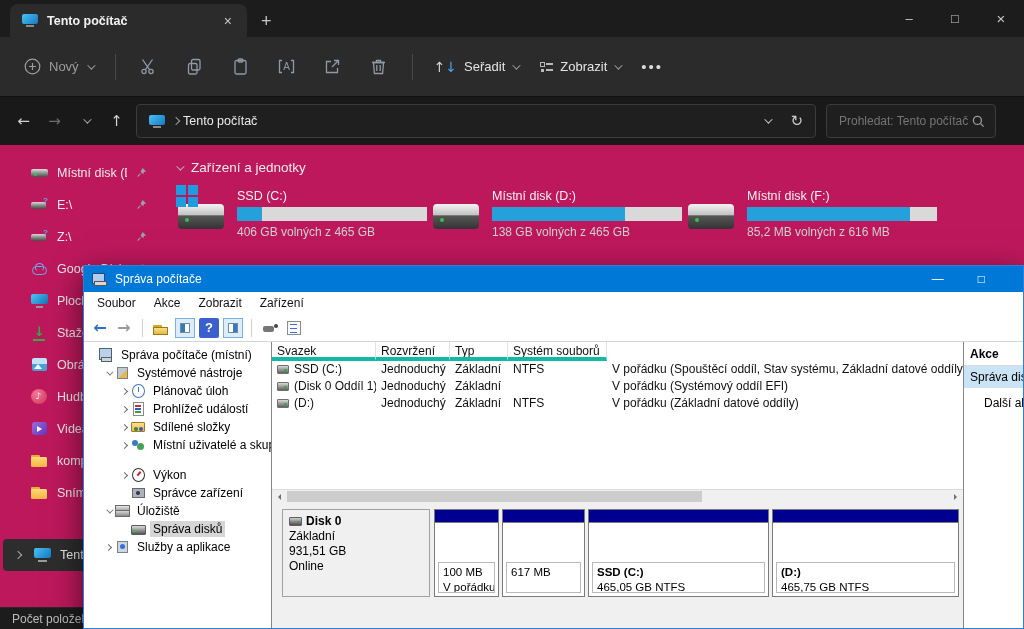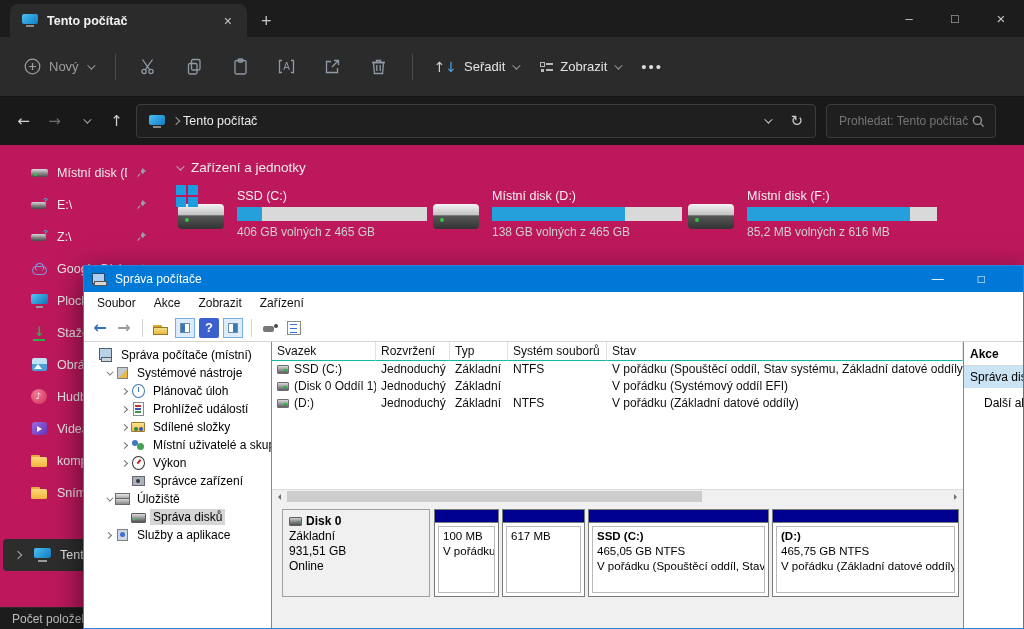--- a/index.html
+++ b/index.html
@@ -186,41 +186,41 @@
   .ti.disk-management-icon::before{content:"";position:absolute;left:0;right:0;top:3px;height:8px;border-radius:1px;
     background:linear-gradient(#dcdcdc,#8a8a8a 60%,#555);border:1px solid #5a5a5a;}
   .ti.disk-management-icon::after{content:"";position:absolute;left:2px;bottom:4px;width:3px;height:2px;background:#35c24a;}
   .ti.services-icon::before{content:"";position:absolute;inset:1px 2px;background:#cfd6dd;border:1px solid #7a828a;}
   .ti.services-icon::after{content:"";position:absolute;left:5px;top:4px;width:5px;height:5px;border-radius:50%;background:#3a6fd8;}
 
   .center-pane{flex:1;display:flex;flex-direction:column;min-width:0;background:#fff;border-right:1px solid #828790;}
   .volume-pane{height:147px;flex:none;overflow:hidden;}
   .vol-grid{display:grid;}
   .vh{height:19px;line-height:18px;padding-left:5px;font-size:12px;color:#111;
-    border-right:1px solid #e2e2e2;border-bottom:1px solid #14b8a6;white-space:nowrap;overflow:hidden;background:#fff;}
+    border-right:1px solid #e2e2e2;border-bottom:4px solid #14b8a6;white-space:nowrap;overflow:hidden;background:#fff;}
   .vc{height:17px;line-height:17px;padding-left:5px;font-size:12px;color:#111;white-space:nowrap;overflow:hidden;display:flex;align-items:center;}
   .vol-ico{display:inline-block;width:12px;height:9px;border-radius:1px;margin-right:5px;position:relative;flex:none;
     background:linear-gradient(#d8d8d8,#8f8f8f 60%,#5f5f5f);border:1px solid #6f6f6f;}
   .vol-ico::after{content:"";position:absolute;right:1px;top:3px;width:3px;height:1.5px;background:#2fae4a;}
   .hscroll{height:14px;background:#f0f0f0;border-top:1px solid #dcdcdc;position:relative;flex:none;}
   .hthumb{position:absolute;left:15px;top:1px;bottom:1px;width:60%;background:#cdcdcd;}
   .harrow{position:absolute;top:0;bottom:0;width:14px;display:flex;align-items:center;justify-content:center;}
   .harrow.left{left:0;} .harrow.right{right:0;}
   .harrow i{width:0;height:0;border:3.5px solid transparent;}
   .harrow.left i{border-right-color:#6f6f6f;margin-right:2px;}
   .harrow.right i{border-left-color:#6f6f6f;margin-left:2px;}
   .disk-pane{flex:1;background:#f0f0f0;padding:6px 0 16px 10px;display:flex;min-height:0;}
   .disk-cell{width:148px;height:88px;background:#f0f0f0;border:1px solid #a0a0a0;padding:3px 6px;flex:none;margin-right:4px;}
   .disk-cell .t{font-weight:700;display:flex;align-items:center;gap:4px;line-height:16px;}
   .disk-cell .r{line-height:15px;}
   .disk-glyph{display:inline-block;width:13px;height:9px;border-radius:1px;position:relative;
     background:linear-gradient(#cfcfcf,#7f7f7f 60%,#4f4f4f);border:1px solid #5f5f5f;}
   .disk-glyph::after{content:"";position:absolute;right:1px;top:3px;width:3px;height:1.5px;background:#2fae4a;}
   .partitions{display:flex;gap:3px;}
-  .partition{height:88px;border:1px solid #7a7a7a;background:#fff;display:flex;flex-direction:column;flex:none;overflow:hidden;}
+  .partition{height:88px;border:1px solid #7a7a7a;background:#fff;display:flex;flex-direction:column;flex:none;overflow:hidden;gap:36px;}
   .part-strip{height:13px;background:#000090;flex:none;border-bottom:1px solid #7a7a7a;}
   .part-body{flex:1;margin:3px;border:1px solid #b9b9b9;padding:2px 4px;overflow:hidden;}
   .part-body div{white-space:nowrap;line-height:15px;font-size:11.5px;}
   .part-title{font-weight:700;}
   .action-pane{width:59px;background:#fff;flex:none;overflow:hidden;display:flex;flex-direction:column;}
   .action-header{font-weight:700;font-size:12px;padding:5px 6px 4px;border-bottom:1px solid #d9d9d9;white-space:nowrap;}
   .action-sel{background:#cbe4f5;padding:4px 6px;white-space:nowrap;font-size:12px;}
   .action-more{padding:8px 0 0 20px;white-space:nowrap;font-size:12px;}
 </style>
 </head>
@@ -529,21 +529,21 @@
             <span class="ti shared-folders-icon"></span>
             <span class="tree-label">Sdílené složky</span>
           </div>
           <div class="tree-row" style="padding-left: 35px;">
             <span class="tree-exp">
               <span class="chev right"></span>
             </span>
             <span class="ti users-icon"></span>
             <span class="tree-label">Místní uživatelé a skupiny</span>
           </div>
-          <div class="tree-row" style="padding-left: 35px;">
+          <div class="tree-row" style="padding-left: 35px; margin-top: 12px;">
             <span class="tree-exp">
               <span class="chev right"></span>
             </span>
             <span class="ti performance-icon"></span>
             <span class="tree-label">Výkon</span>
           </div>
           <div class="tree-row" style="padding-left: 35px;">
             <span class="tree-exp"></span>
             <span class="ti device-manager-icon"></span>
             <span class="tree-label">Správce zařízení</span>
@@ -569,21 +569,20 @@
           </div>
         </div>
 
       <div class="center-pane">
         <div class="volume-pane">
           <div class="vol-grid" id="volhead" style="grid-template-columns: 104px 74px 58px 99px auto;">
               <span class="vh">Svazek</span>
               <span class="vh">Rozvržení</span>
               <span class="vh">Typ</span>
               <span class="vh">Systém souborů</span>
-              <span class="vh">Stav</span>
             </div>
           <div id="volrows">
               <div class="vol-grid" style="grid-template-columns: 104px 74px 58px 99px auto;">
                 <span class="vc"><span class="vol-ico"></span>SSD (C:)</span>
                 <span class="vc">Jednoduchý</span>
                 <span class="vc">Základní</span>
                 <span class="vc">NTFS</span>
                 <span class="vc">V pořádku (Spouštěcí oddíl, Stav systému, Základní datové oddíly)</span>
               </div>
               <div class="vol-grid" style="grid-template-columns: 104px 74px 58px 99px auto;">

